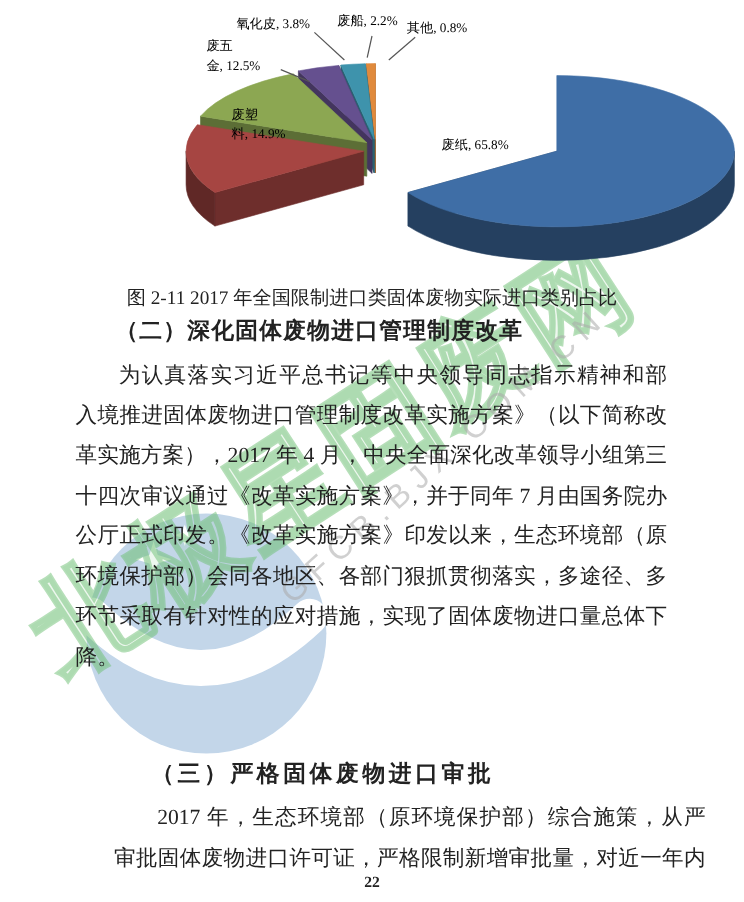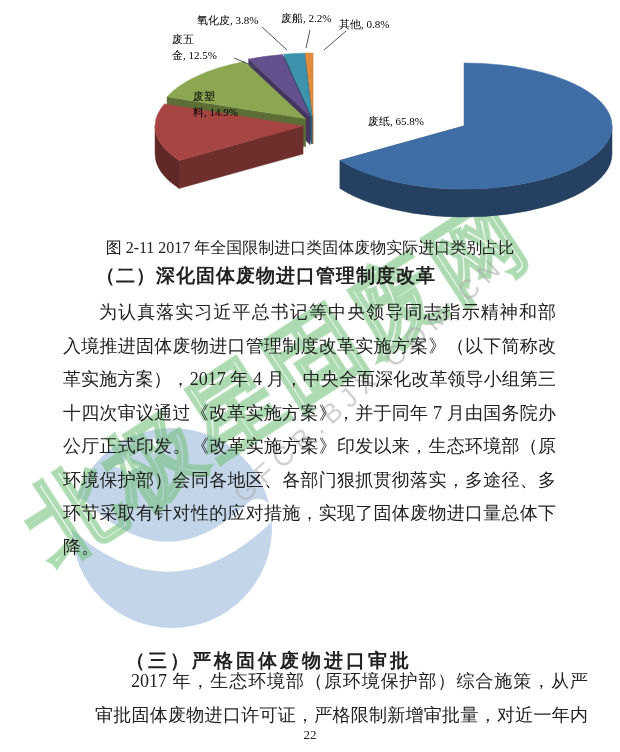--- a/index.html
+++ b/index.html
@@ -19,28 +19,28 @@
   
   .chart{position:absolute;left:0;top:0;width:620px;height:240px;margin:0;z-index:1;}
   .chart svg{position:absolute;left:0;top:0;}
   .slice-label{position:absolute;font-size:11px;line-height:16px;color:#000000;
                white-space:pre-line;z-index:2;}
   
   .caption{position:absolute;left:0;top:238px;width:620px;text-align:center;
            font-size:16px;z-index:1;}
   .sec{position:absolute;left:74px;width:493px;margin:0;font-size:19px;font-weight:bold;z-index:1;}
   #sec2-heading{top:263px;text-indent:22px;letter-spacing:1px;}
-  #sec3-heading{top:632px;text-indent:52px;letter-spacing:3px;margin-top:16px;}
+  #sec3-heading{top:632px;text-indent:52px;letter-spacing:3px;}
   .para{position:absolute;left:63px;width:493px;font-size:18px;line-height:33.5px;z-index:1;}
   #para1{top:296px;} #para2{top:665px;margin-left:32px;}
   .jline{text-align:justify;text-align-last:justify;}
   .jfirst{text-indent:36px;}
   .jlast{text-align:justify;text-align-last:left;}
   .pagenum{position:absolute;left:0;top:727px;width:620px;text-align:center;
-           font-size:13px;z-index:1;}
+           font-size:13px;z-index:1;font-weight:bold;}
 </style>
 </head>
 <body>
 
 <div class="page">
 
   <div class="wm">
     <svg class="wm-logo" width="220" height="220" viewBox="0 0 220 220">
       <circle cx="110" cy="110" r="100" fill="#bed3e8"></circle>
       <path d="M 14,95 Q 105,182 196,96" stroke="#ffffff" stroke-width="30" fill="none" stroke-linecap="round"></path>

